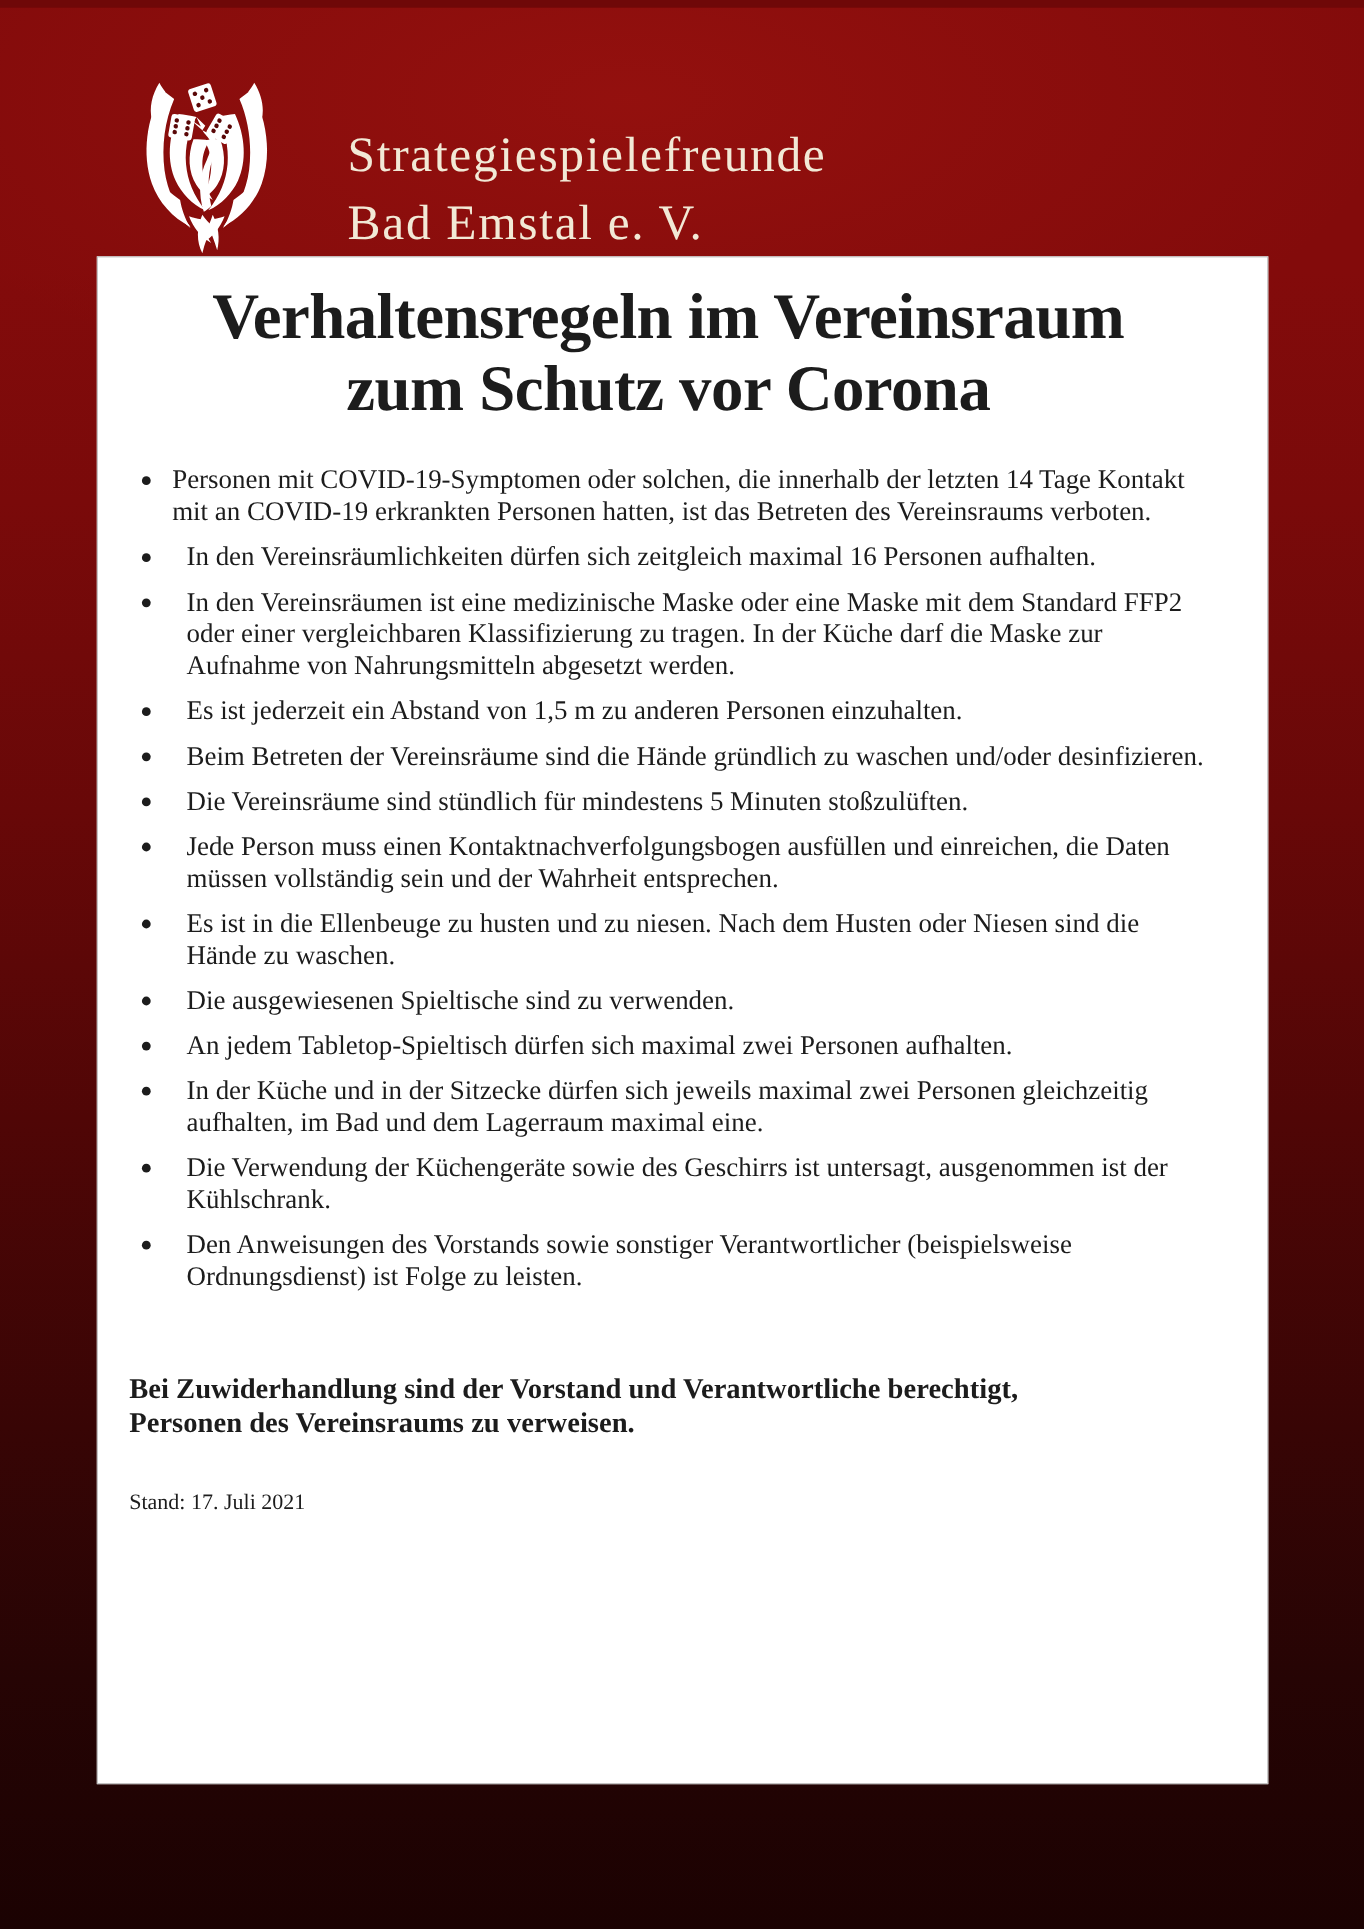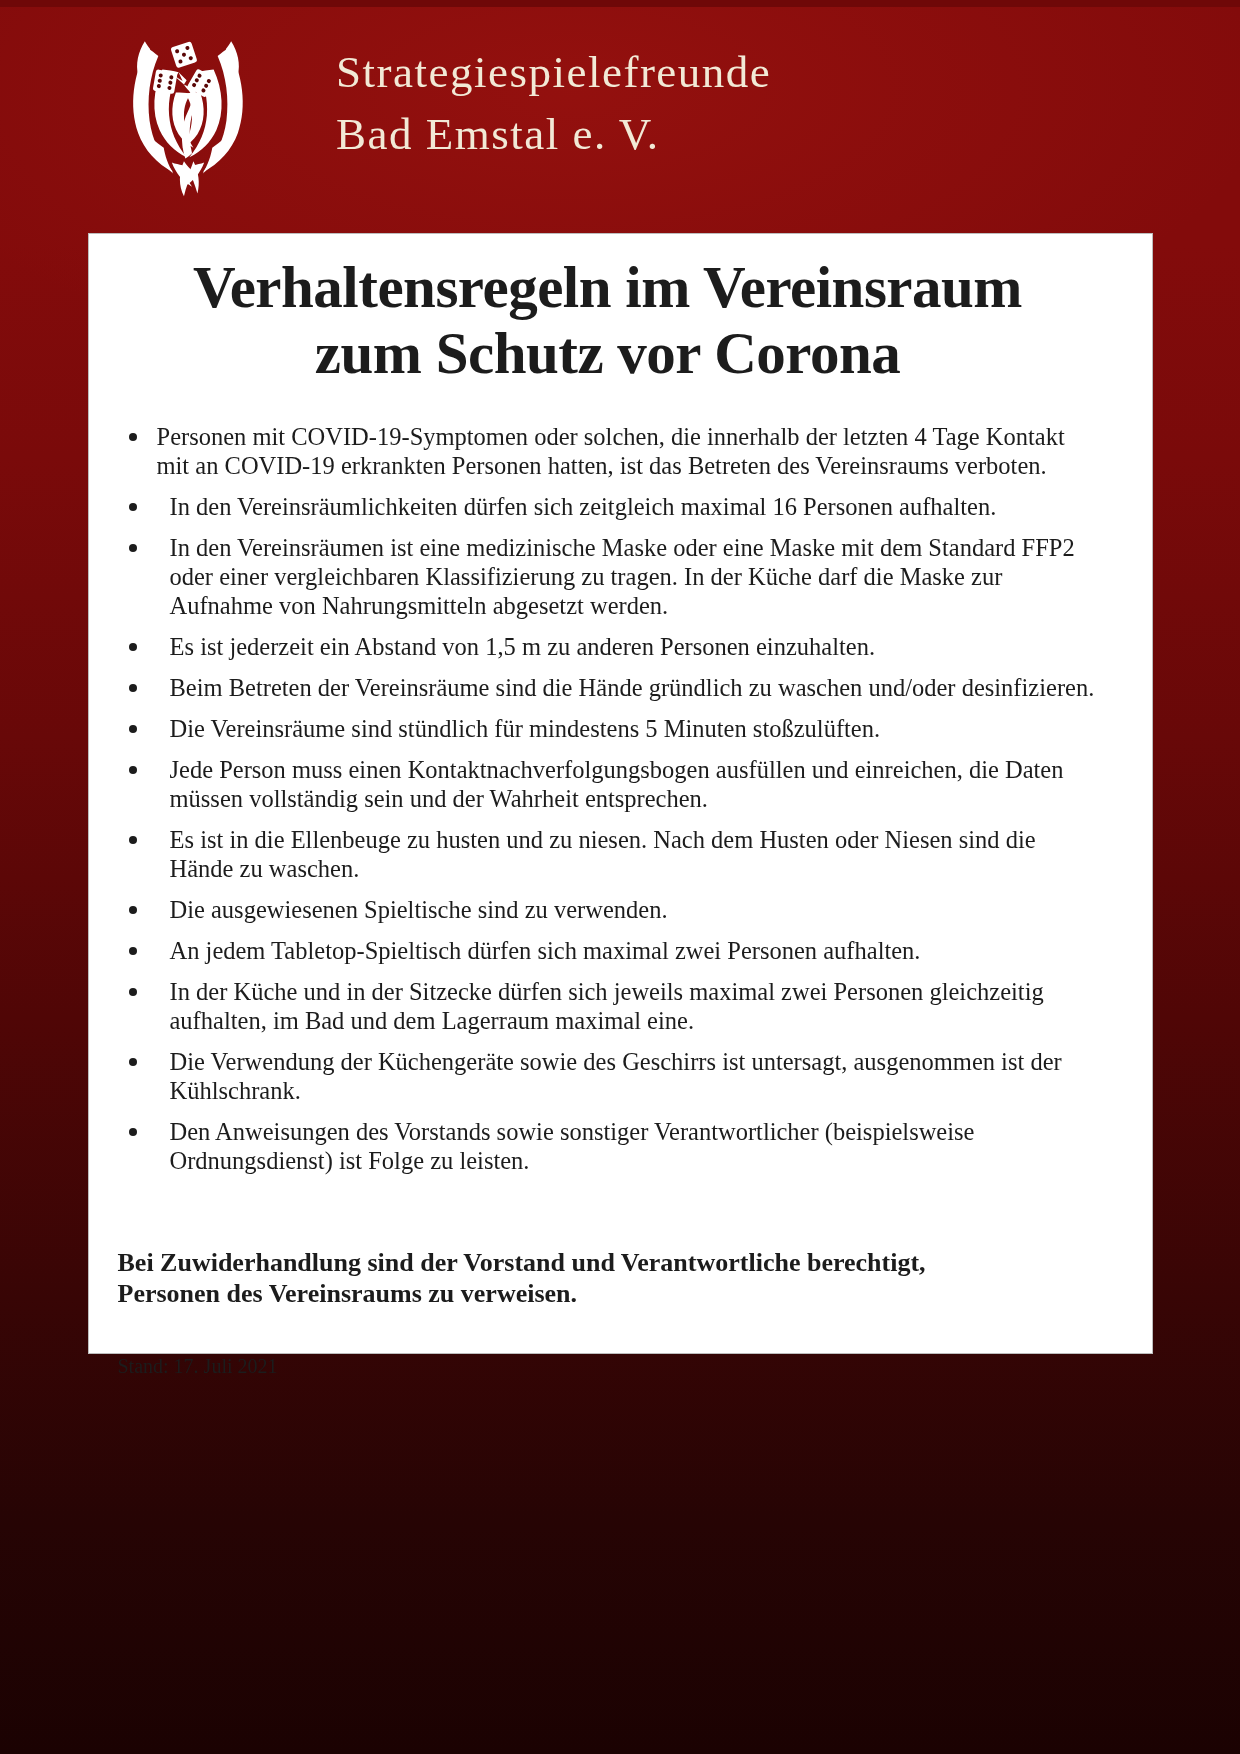--- a/index.html
+++ b/index.html
@@ -17,38 +17,37 @@
       radial-gradient(ellipse 1000px 420px at 46% 90px, rgba(190,30,22,0.28), rgba(0,0,0,0) 70%),
       linear-gradient(180deg,
         #830b0b 0%, #830b0b 14%, #7a0a0a 26%, #680808 42%,
         #500606 58%, #380505 74%, #260404 87%, #1b0202 100%);
   }
 
   .top-strip { height: 7px; background: #6f0808; }
 
   .club-header {
     display: flex;
-    align-items: flex-start;
+    align-items: flex-end;
     height: 226px;
     padding: 10px 16px 0 112px;
-    gap: 20px;
   }
   .logo-svg { width: 152px; height: 182px; flex: 0 0 auto; }
 
   .org-name {
     margin: 24px 0 0 52px;
     color: #f2e9d6;
     font-size: 45px;
     line-height: 62px;
     letter-spacing: 1.5px;
   }
 
   .rules-card {
     width: 1065px;
-    height: 1121px;
+    height: 1389px;
     margin: 0 auto;
     background: #ffffff;
     border: 1px solid #bdbdbd;
     padding: 14px 54px 40px 29px;
     color: #1c1c1c;
   }
 
   .page-title {
     margin: 6px 0 0;
     text-align: center;
@@ -166,21 +165,21 @@
       <span>zum Schutz vor Corona</span>
     </h1>
 
 
     <ul class="rules-list">
 
         <li class="rule-item">
           <span class="bullet">
             <i class="dot"></i>
           </span>
-          <span class="rule-text">Personen mit COVID-19-Symptomen oder solchen, die innerhalb der letzten 4 Tage Kontakt mit an COVID-19 erkrankten Personen hatten, ist das Betreten des Vereinsraums verboten.</span>
+          <span class="rule-text">Personen mit COVID-19-Symptomen oder solchen, die innerhalb der letzten 14 Tage Kontakt mit an COVID-19 erkrankten Personen hatten, ist das Betreten des Vereinsraums verboten.</span>
         </li>
 
         <li class="rule-item">
           <span class="bullet">
             <i class="dot"></i>
           </span>
           <span class="rule-text">In den Vereinsräumlichkeiten dürfen sich zeitgleich maximal 16 Personen aufhalten.</span>
         </li>
 
         <li class="rule-item">

